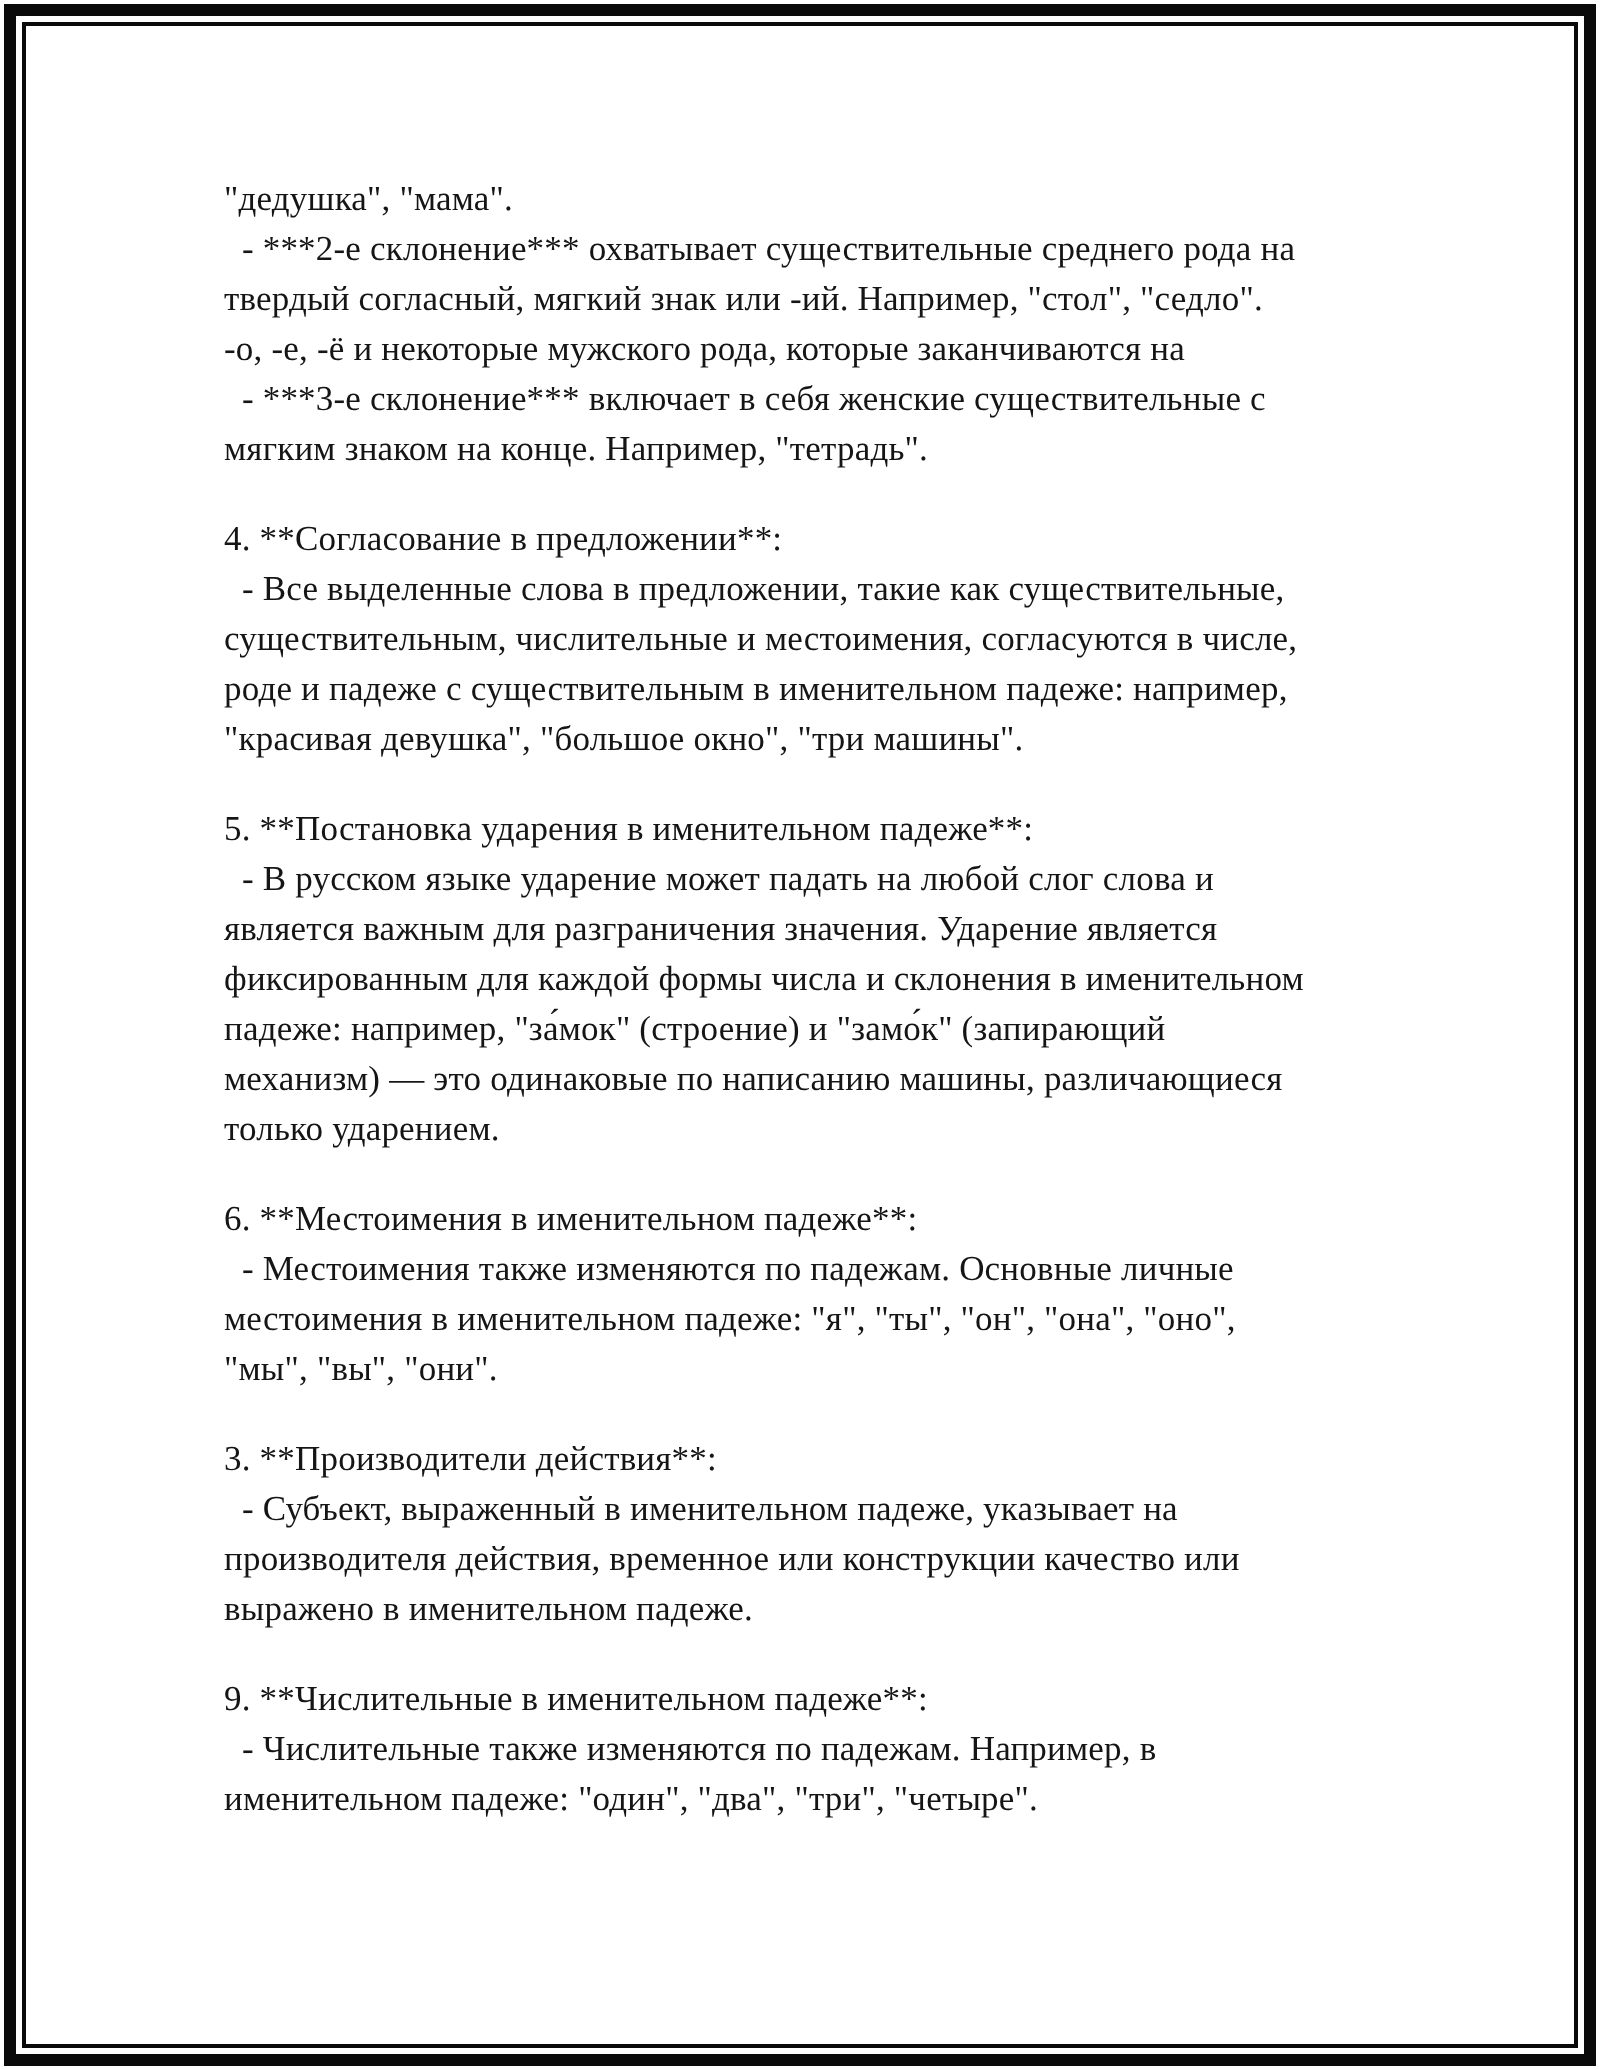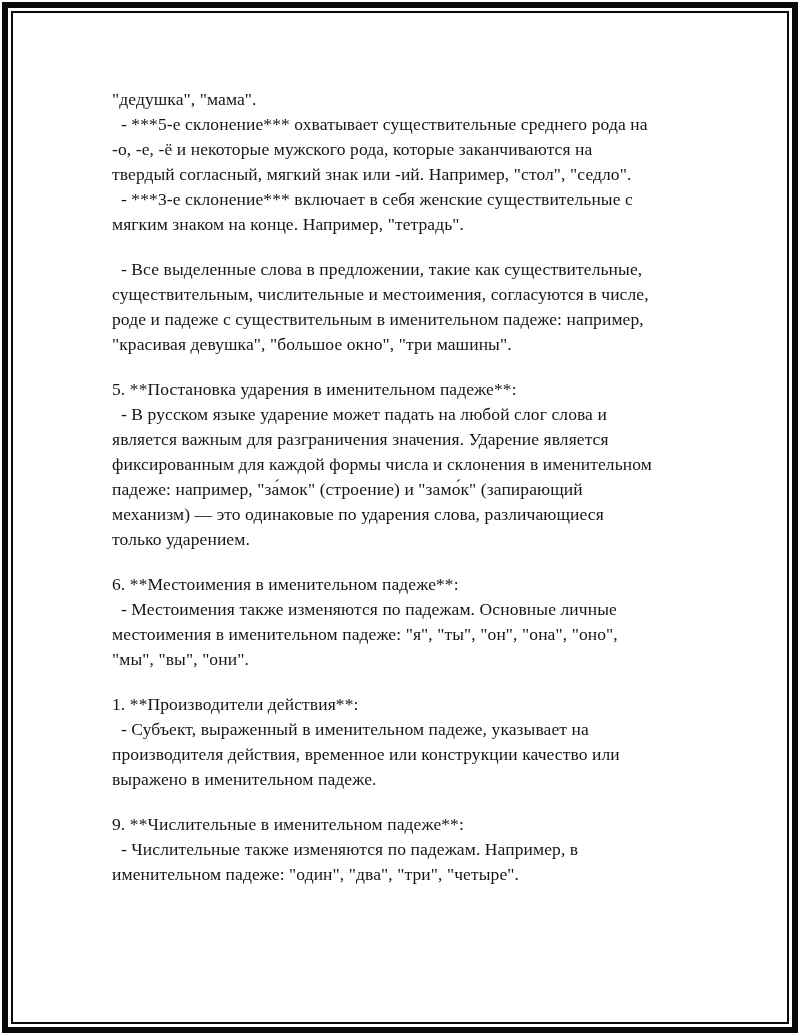--- a/index.html
+++ b/index.html
@@ -43,49 +43,50 @@
 </style>
 </head>
 <body>
 
 <div class="outer-frame">
   <div class="inner-frame">
     <main class="page">
       <div id="doc">
           <div class="doc-block">
             <div class="doc-line">"дедушка", "мама".</div>
-            <div class="doc-line">  - ***5-е склонение*** охватывает существительные среднего рода на</div>
+            <div class="doc-line">  - ***2-е склонение*** охватывает существительные среднего рода на</div>
+            <div class="doc-line">твердый согласный, мягкий знак или -ий. Например, "стол", "седло".</div>
             <div class="doc-line">-о, -е, -ё и некоторые мужского рода, которые заканчиваются на</div>
-            <div class="doc-line">твердый согласный, мягкий знак или -ий. Например, "стол", "седло".</div>
             <div class="doc-line">  - ***3-е склонение*** включает в себя женские существительные с</div>
             <div class="doc-line">мягким знаком на конце. Например, "тетрадь".</div>
           </div>
           <div class="doc-block">
+            <div class="doc-line">4. **Согласование в предложении**:</div>
             <div class="doc-line">  - Все выделенные слова в предложении, такие как существительные,</div>
             <div class="doc-line">существительным, числительные и местоимения, согласуются в числе,</div>
             <div class="doc-line">роде и падеже с существительным в именительном падеже: например,</div>
             <div class="doc-line">"красивая девушка", "большое окно", "три машины".</div>
           </div>
           <div class="doc-block">
             <div class="doc-line">5. **Постановка ударения в именительном падеже**:</div>
             <div class="doc-line">  - В русском языке ударение может падать на любой слог слова и</div>
             <div class="doc-line">является важным для разграничения значения. Ударение является</div>
             <div class="doc-line">фиксированным для каждой формы числа и склонения в именительном</div>
             <div class="doc-line">падеже: например, "за́мок" (строение) и "замо́к" (запирающий</div>
-            <div class="doc-line">механизм) — это одинаковые по ударения слова, различающиеся</div>
+            <div class="doc-line">механизм) — это одинаковые по написанию машины, различающиеся</div>
             <div class="doc-line">только ударением.</div>
           </div>
           <div class="doc-block">
             <div class="doc-line">6. **Местоимения в именительном падеже**:</div>
             <div class="doc-line">  - Местоимения также изменяются по падежам. Основные личные</div>
             <div class="doc-line">местоимения в именительном падеже: "я", "ты", "он", "она", "оно",</div>
             <div class="doc-line">"мы", "вы", "они".</div>
           </div>
           <div class="doc-block">
-            <div class="doc-line">1. **Производители действия**:</div>
+            <div class="doc-line">3. **Производители действия**:</div>
             <div class="doc-line">  - Субъект, выраженный в именительном падеже, указывает на</div>
             <div class="doc-line">производителя действия, временное или конструкции качество или</div>
             <div class="doc-line">выражено в именительном падеже.</div>
           </div>
           <div class="doc-block">
             <div class="doc-line">9. **Числительные в именительном падеже**:</div>
             <div class="doc-line">  - Числительные также изменяются по падежам. Например, в</div>
             <div class="doc-line">именительном падеже: "один", "два", "три", "четыре".</div>
           </div>
         </div>

